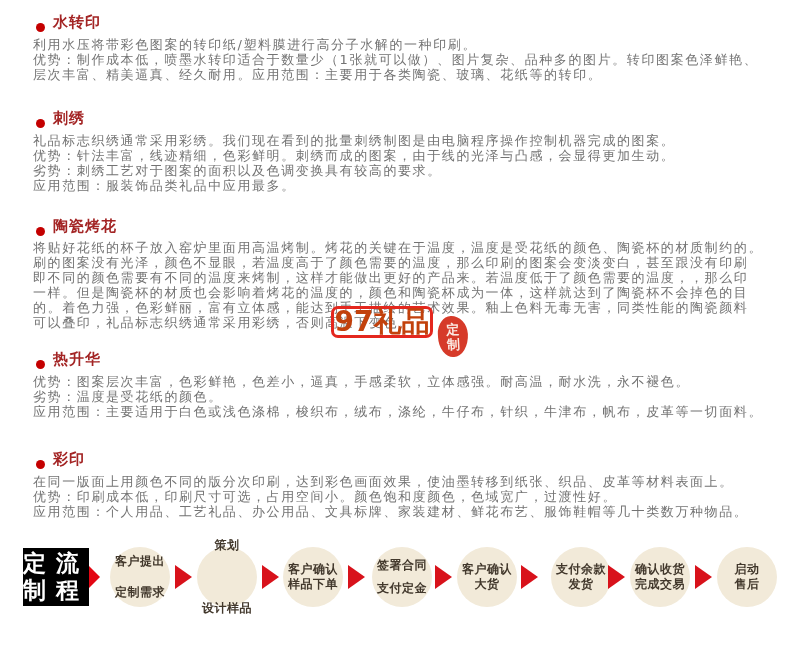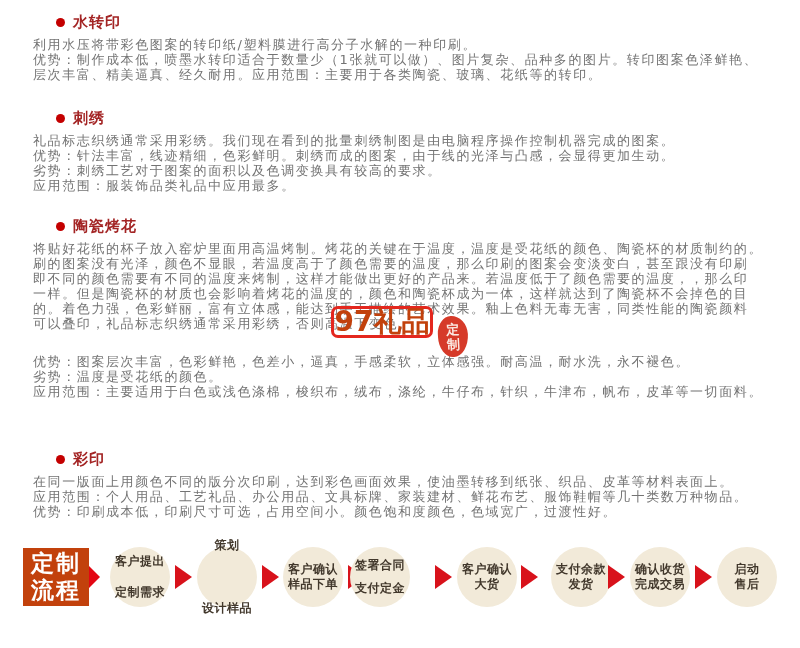--- a/index.html
+++ b/index.html
@@ -2,21 +2,21 @@
 <html><head>
 <meta charset="utf-8">
 <style>
   html,body{margin:0;padding:0;background:#ffffff;}
   #app{
     position:relative;width:800px;height:648px;background:#ffffff;overflow:hidden;
     font-family:"DejaVu Sans","Liberation Sans",sans-serif;
   }
   
   .section{position:absolute;left:0;width:800px;}
-  .sec-head{display:flex;align-items:center;padding-left:36px;height:20px;margin-left:20px;}
+  .sec-head{display:flex;align-items:flex-end;padding-left:36px;height:20px;}
   .bullet{width:9px;height:9px;border-radius:50%;background:#c40000;flex:0 0 auto;}
   .sec-title{margin-left:8px;color:#a32424;font-size:15px;font-weight:bold;letter-spacing:1px;}
   .sec-body{margin:5px 0 0 33px;color:#737373;font-size:13px;line-height:15px;letter-spacing:1.6px;}
   .sec-body .bline{white-space:nowrap;}
   
   .watermark{
     position:absolute;left:331px;top:306px;width:96px;height:26px;
     border:3px solid #e4271e;border-radius:7px;
     display:flex;align-items:center;justify-content:center;
     color:#c2410c;font-size:28px;font-weight:bold;line-height:1;letter-spacing:0;
@@ -24,23 +24,23 @@
   .seal{
     position:absolute;left:438px;top:316px;width:30px;height:41px;
     background:#d63a29;border-radius:46% 54% 50% 48% / 42% 46% 54% 50%;
     transform:rotate(-3deg);
     display:flex;flex-direction:column;align-items:center;justify-content:center;
     color:#fbe9e2;font-size:13px;line-height:15px;font-weight:bold;
     font-family:"DejaVu Serif","Liberation Serif",serif;
   }
   
   .flow-label{
-    position:absolute;left:23px;top:548px;width:66px;height:58px;background:#c2410c;
+    position:absolute;left:23px;top:548px;width:66px;height:58px;background:#000000;
     color:#ffffff;font-weight:bold;font-size:23px;line-height:27px;letter-spacing:2px;
-    display:flex;flex-direction:column;align-items:center;justify-content:center;
+    display:flex;align-items:center;
   }
   .flow-label:after{
     content:"";position:absolute;left:100%;top:50%;transform:translateY(-50%);
     border-left:11px solid #e30613;border-top:11px solid transparent;border-bottom:11px solid transparent;
   }
   .flow-step{
     position:absolute;top:547px;width:60px;height:60px;border-radius:50%;background:#f2ead9;
     display:flex;flex-direction:column;align-items:center;justify-content:center;
     color:#42382c;font-size:12px;font-weight:bold;line-height:15px;letter-spacing:0.5px;text-align:center;
   }
@@ -72,52 +72,56 @@
       <span class="sec-title">刺绣</span>
     </div>
     <div class="sec-body">
       <div class="bline">礼品标志织绣通常采用彩绣。我们现在看到的批量刺绣制图是由电脑程序操作控制机器完成的图案。</div>
       <div class="bline">优势：针法丰富，线迹精细，色彩鲜明。刺绣而成的图案，由于线的光泽与凸感，会显得更加生动。</div>
       <div class="bline">劣势：刺绣工艺对于图案的面积以及色调变换具有较高的要求。</div>
       <div class="bline">应用范围：服装饰品类礼品中应用最多。</div>
     </div>
   </div>
 
-  <div class="section" style="top:216px;">
+  <div class="section" style="top:216px;font-family:Liberation Mono, monospace;">
     <div class="sec-head">
       <span class="bullet"></span>
       <span class="sec-title">陶瓷烤花</span>
     </div>
     <div class="sec-body">
       <div class="bline">将贴好花纸的杯子放入窑炉里面用高温烤制。烤花的关键在于温度，温度是受花纸的颜色、陶瓷杯的材质制约的。</div>
       <div class="bline">刷的图案没有光泽，颜色不显眼，若温度高于了颜色需要的温度，那么印刷的图案会变淡变白，甚至跟没有印刷</div>
       <div class="bline">即不同的颜色需要有不同的温度来烤制，这样才能做出更好的产品来。若温度低于了颜色需要的温度，，那么印</div>
       <div class="bline">一样。但是陶瓷杯的材质也会影响着烤花的温度的，颜色和陶瓷杯成为一体，这样就达到了陶瓷杯不会掉色的目</div>
       <div class="bline">的。着色力强，色彩鲜丽，富有立体感，能达到手工描绘的艺术效果。釉上色料无毒无害，同类性能的陶瓷颜料</div>
       <div class="bline">可以叠印，礼品标志织绣通常采用彩绣，否则高温下变色。</div>
     </div>
   </div>
 
   <div class="section" style="top:349px;">
+    <div class="sec-head">
+      <span class="bullet"></span>
+      <span class="sec-title">热升华</span>
+    </div>
     <div class="sec-body">
       <div class="bline">优势：图案层次丰富，色彩鲜艳，色差小，逼真，手感柔软，立体感强。耐高温，耐水洗，永不褪色。</div>
       <div class="bline">劣势：温度是受花纸的颜色。</div>
       <div class="bline">应用范围：主要适用于白色或浅色涤棉，梭织布，绒布，涤纶，牛仔布，针织，牛津布，帆布，皮革等一切面料。</div>
     </div>
   </div>
 
   <div class="section" style="top:449px;">
     <div class="sec-head">
       <span class="bullet"></span>
       <span class="sec-title">彩印</span>
     </div>
     <div class="sec-body">
       <div class="bline">在同一版面上用颜色不同的版分次印刷，达到彩色画面效果，使油墨转移到纸张、织品、皮革等材料表面上。</div>
+      <div class="bline">优势：印刷成本低，印刷尺寸可选，占用空间小。颜色饱和度颜色，色域宽广，过渡性好。</div>
       <div class="bline">应用范围：个人用品、工艺礼品、办公用品、文具标牌、家装建材、鲜花布艺、服饰鞋帽等几十类数万种物品。</div>
-      <div class="bline">优势：印刷成本低，印刷尺寸可选，占用空间小。颜色饱和度颜色，色域宽广，过渡性好。</div>
     </div>
   </div>
 
   <div class="watermark">97礼品</div>
   <div class="seal">
     <span>定</span>
     <span>制</span>
   </div>
 
   <div class="flow-label">
@@ -136,21 +140,21 @@
     <span>设计样品</span>
   </div>
   <div class="flow-arrow" style="left:262px;"></div>
 
   <div class="flow-step" style="left:283px;">
     <span>客户确认</span>
     <span>样品下单</span>
   </div>
   <div class="flow-arrow" style="left:348px;"></div>
 
-  <div class="flow-step" style="left:350px;gap:8px;">
+  <div class="flow-step" style="left:372px;gap:8px;">
     <span>签署合同</span>
     <span>支付定金</span>
   </div>
   <div class="flow-arrow" style="left:435px;"></div>
 
   <div class="flow-step" style="left:457px;">
     <span>客户确认</span>
     <span>大货</span>
   </div>
   <div class="flow-arrow" style="left:521px;"></div>

